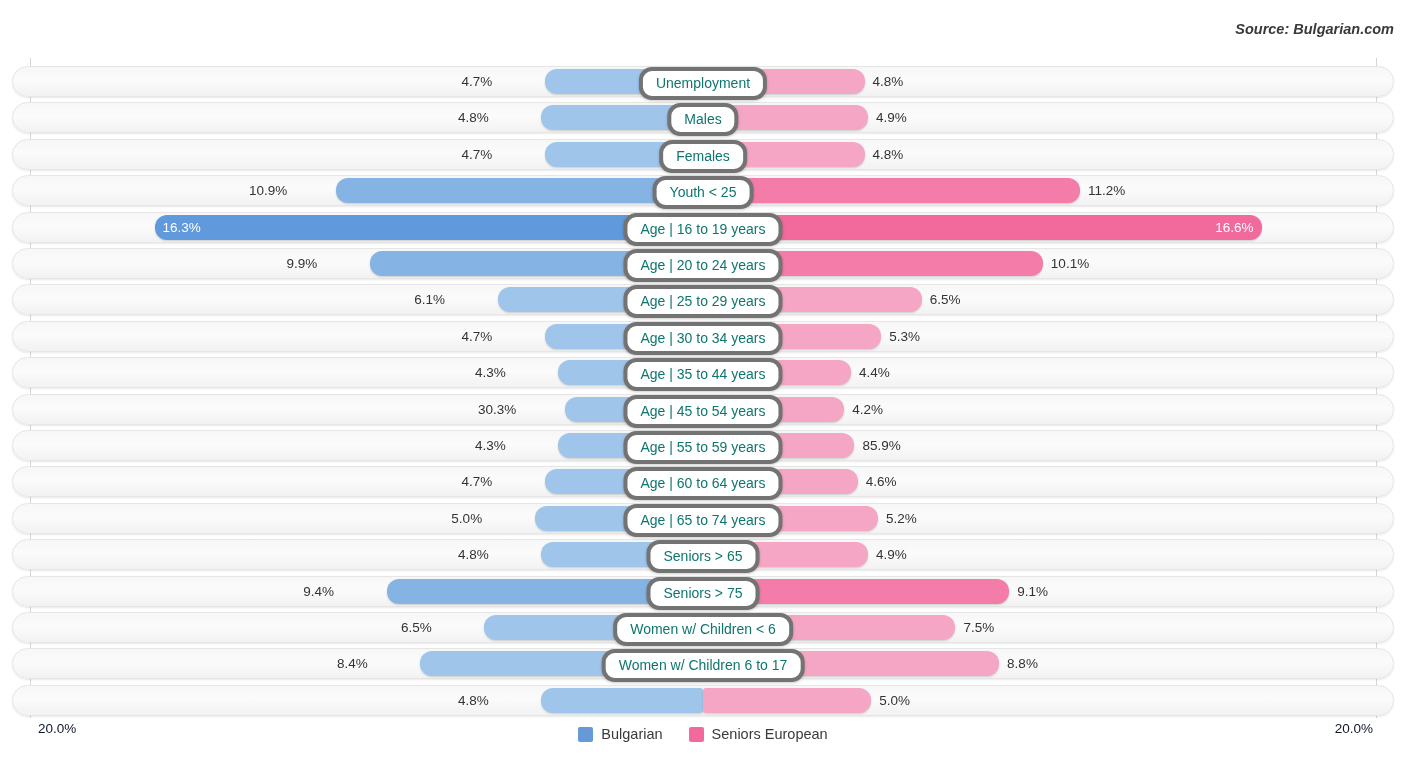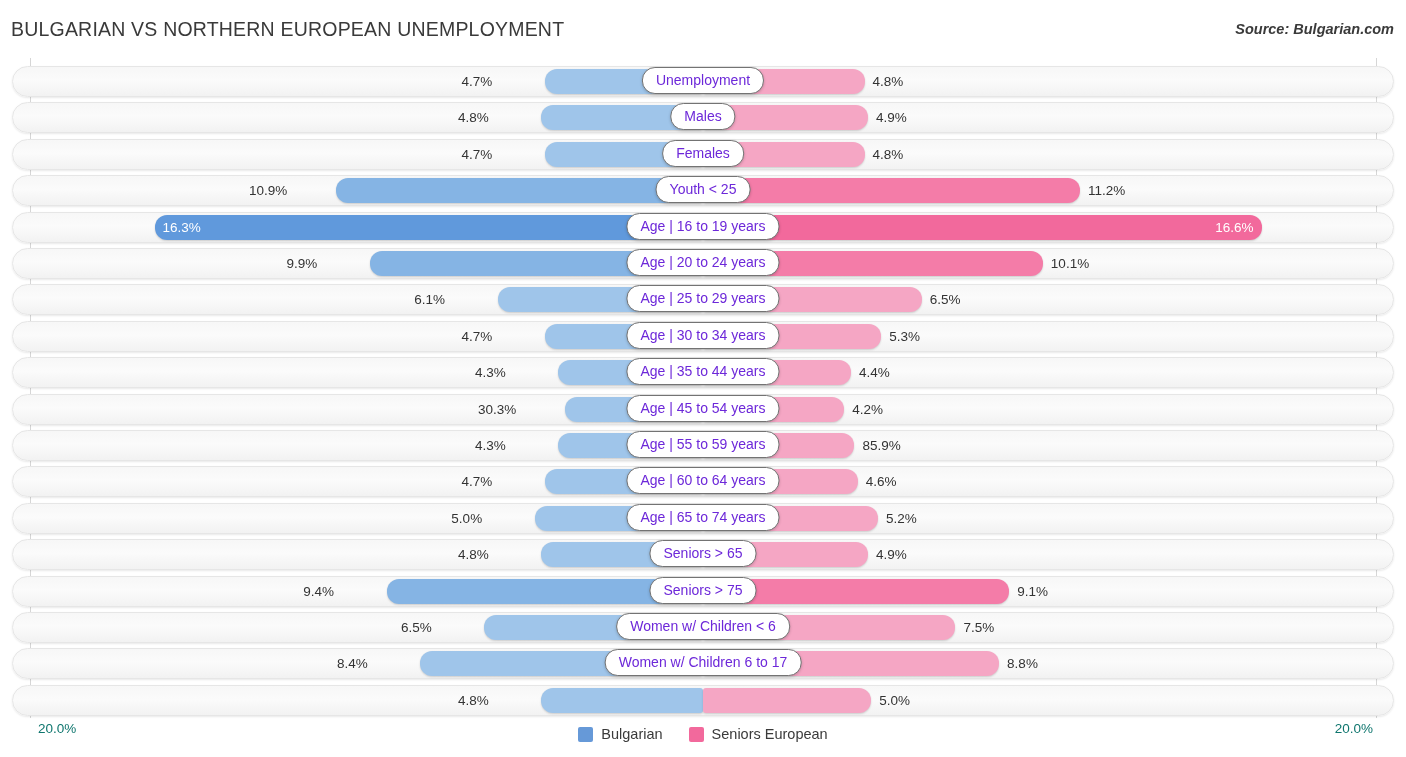--- a/index.html
+++ b/index.html
@@ -69,54 +69,53 @@
     font-size:13.5px;color:#333333;white-space:nowrap;
   }
   .val-left{text-align:center;}
   .val-right{text-align:left;}
   .val.inside{color:#ffffff;}
 
   .pill{
     position:absolute;top:1px;height:25px;line-height:25px;
     left:50%;transform:translateX(-50%);
     background:#ffffff;
-    border:1px solid #737373;
+    border:4px solid #737373;
     border-radius:13px;
     padding:0 13px;
-    font-size:14px;color:#6d28d9;white-space:nowrap;
+    font-size:14px;color:#0f766e;white-space:nowrap;
     box-shadow:0 1px 3px rgba(0,0,0,0.20);
     z-index:5;
   }
 
   
   #footer{
     position:absolute;left:0;top:718px;width:1406px;height:39px;
   }
   .axis-label{
     position:absolute;top:3px;
-    font-size:13.5px;color:#0f766e;white-space:nowrap;
+    font-size:13.5px;color:#0f172a;white-space:nowrap;
   }
   #axis-left{left:38px;}
   #axis-right{right:33px;}
 
   #legend{
     position:absolute;left:0;top:4px;width:1406px;height:24px;
     display:flex;align-items:center;justify-content:center;gap:26px;
   }
   .legend-item{display:flex;align-items:center;gap:8px;}
   .legend-swatch{
     width:15px;height:15px;border-radius:2px;display:block;
   }
   .legend-text{font-size:14.5px;color:#3a3a3a;white-space:nowrap;}
 </style>
 </head>
 <body>
 
 <div id="header">
-  <div id="chart-title">BULGARIAN VS NORTHERN EUROPEAN UNEMPLOYMENT</div>
   <div id="source-label">Source: Bulgarian.com</div>
 </div>
 
 <div id="plot">
   <div class="gridline" id="grid-left"></div>
   <div class="gridline" id="grid-right"></div>
   <div id="rows-container">
       <div class="row" style="top: 8px;"></div>
       <div class="bars" style="top: 8px; position: absolute;">
         <div class="bar bar-left" style="left: 544.845px; width: 158.155px; background: rgb(159, 197, 234);"></div>

